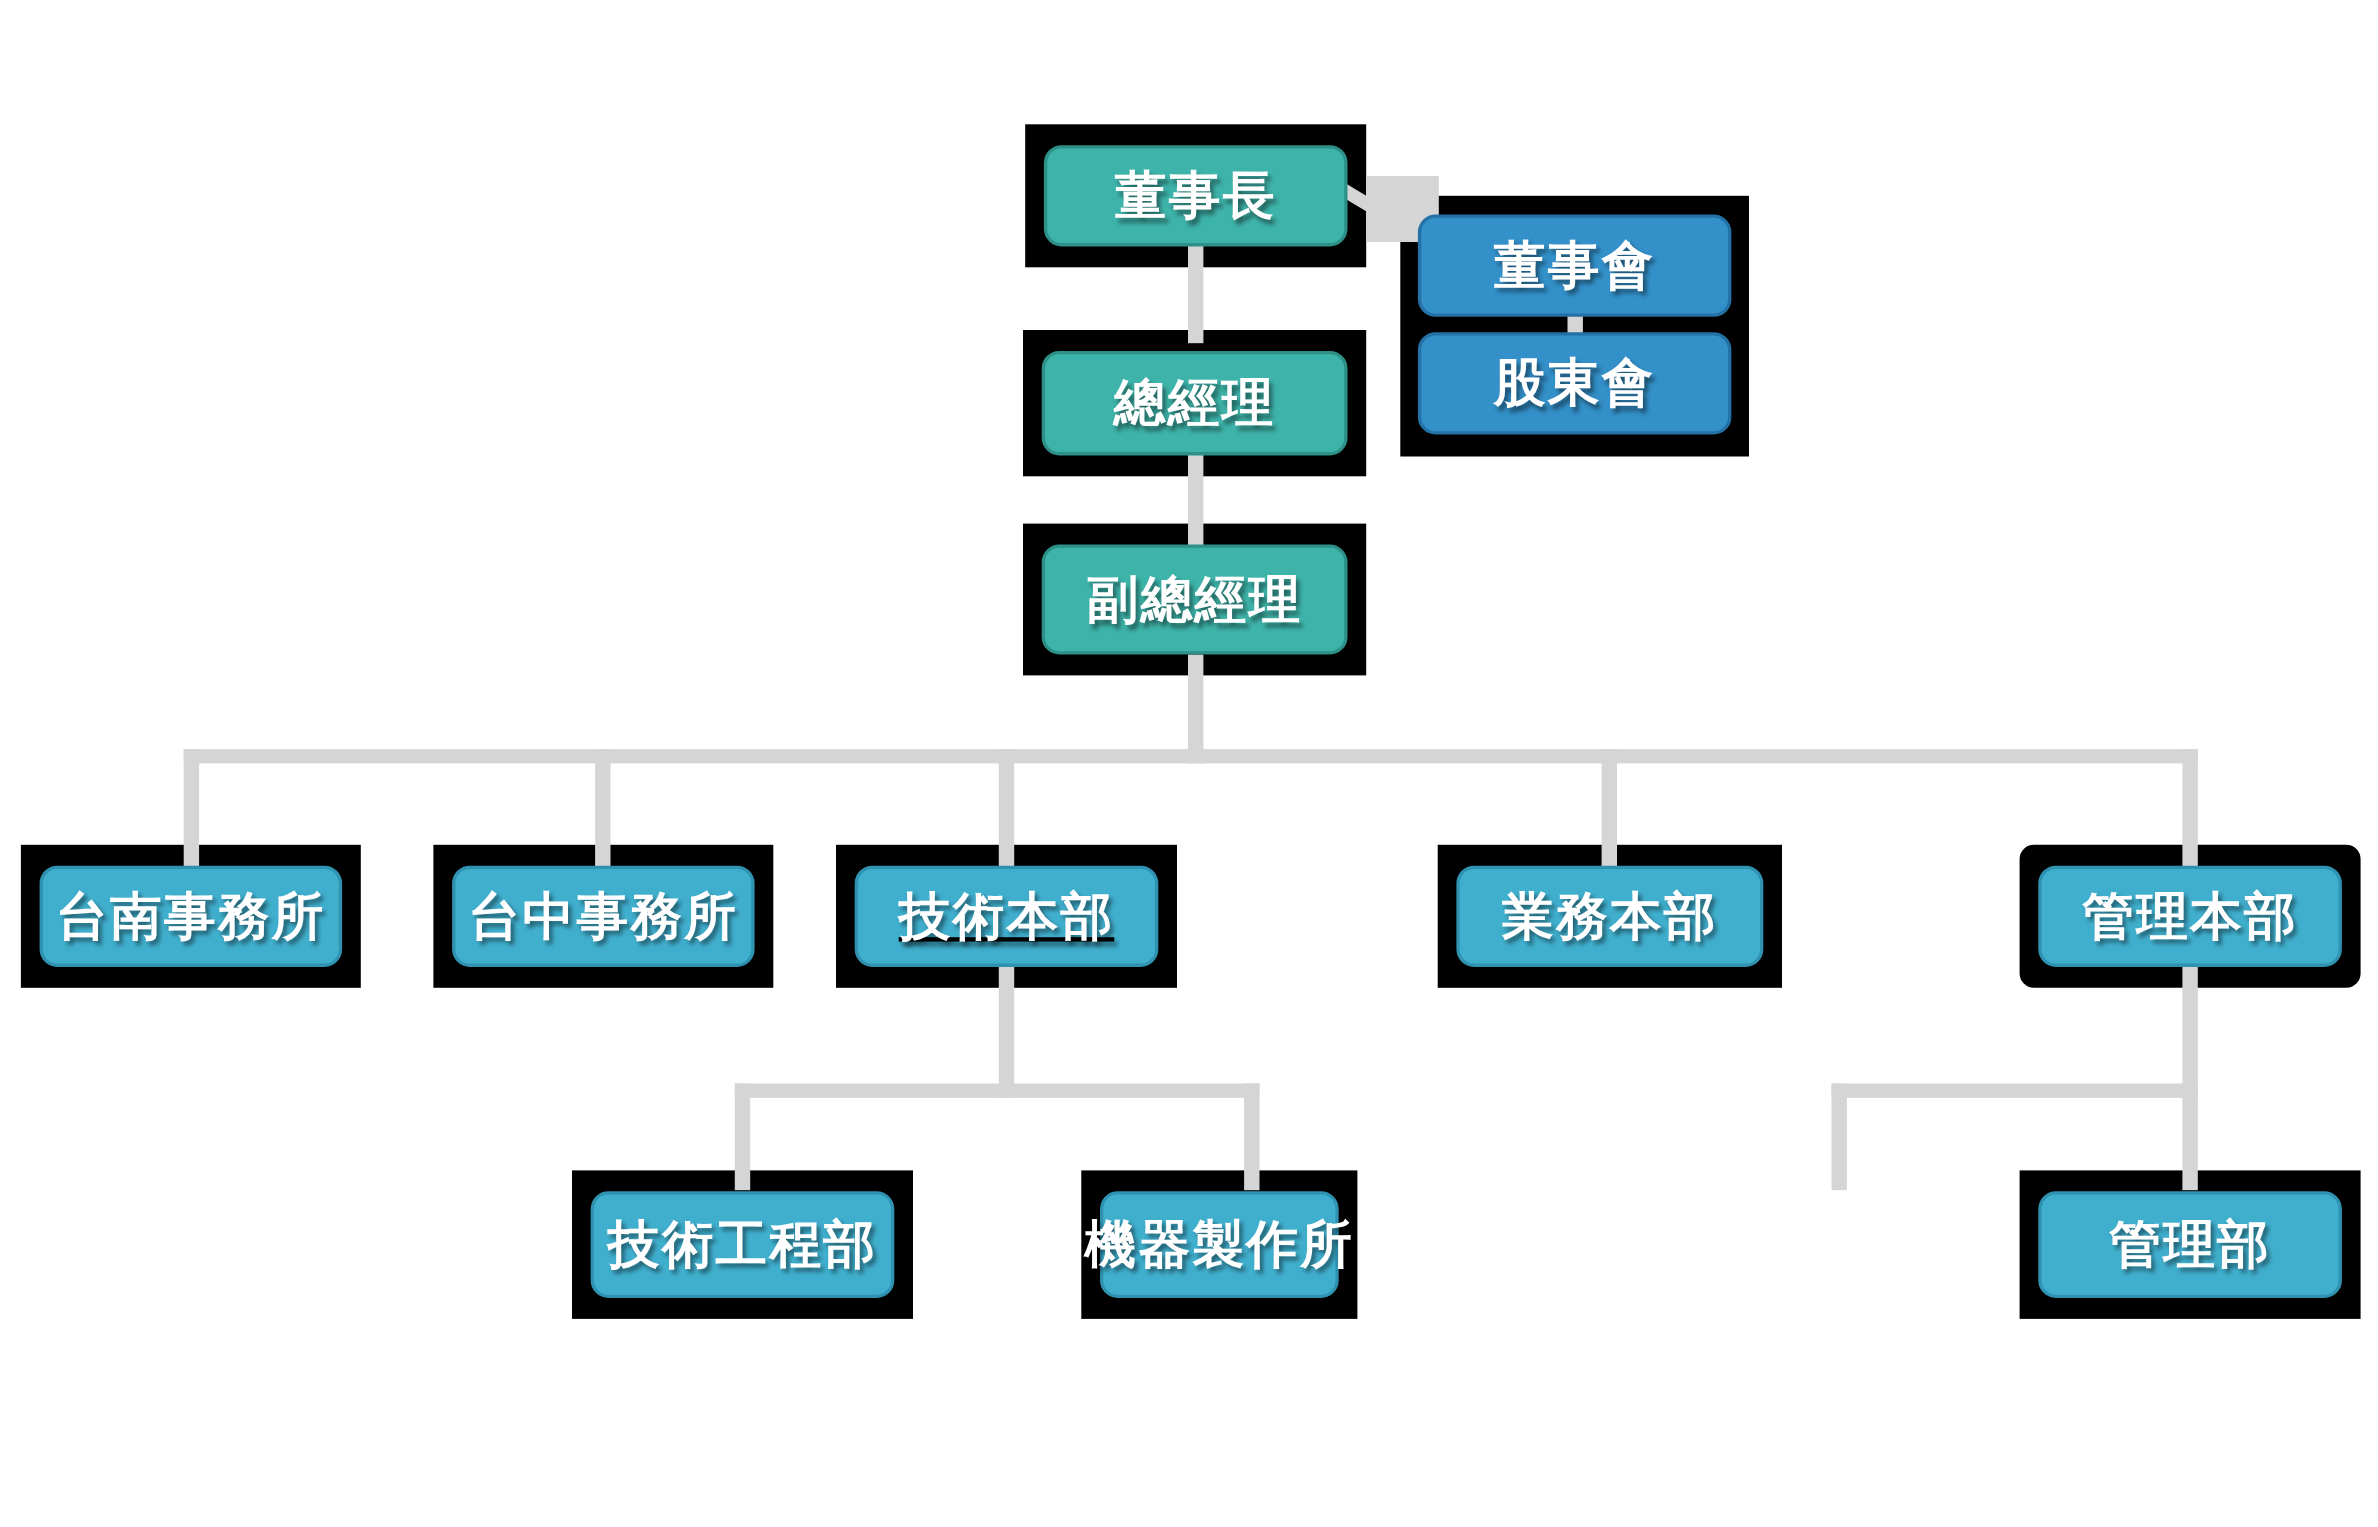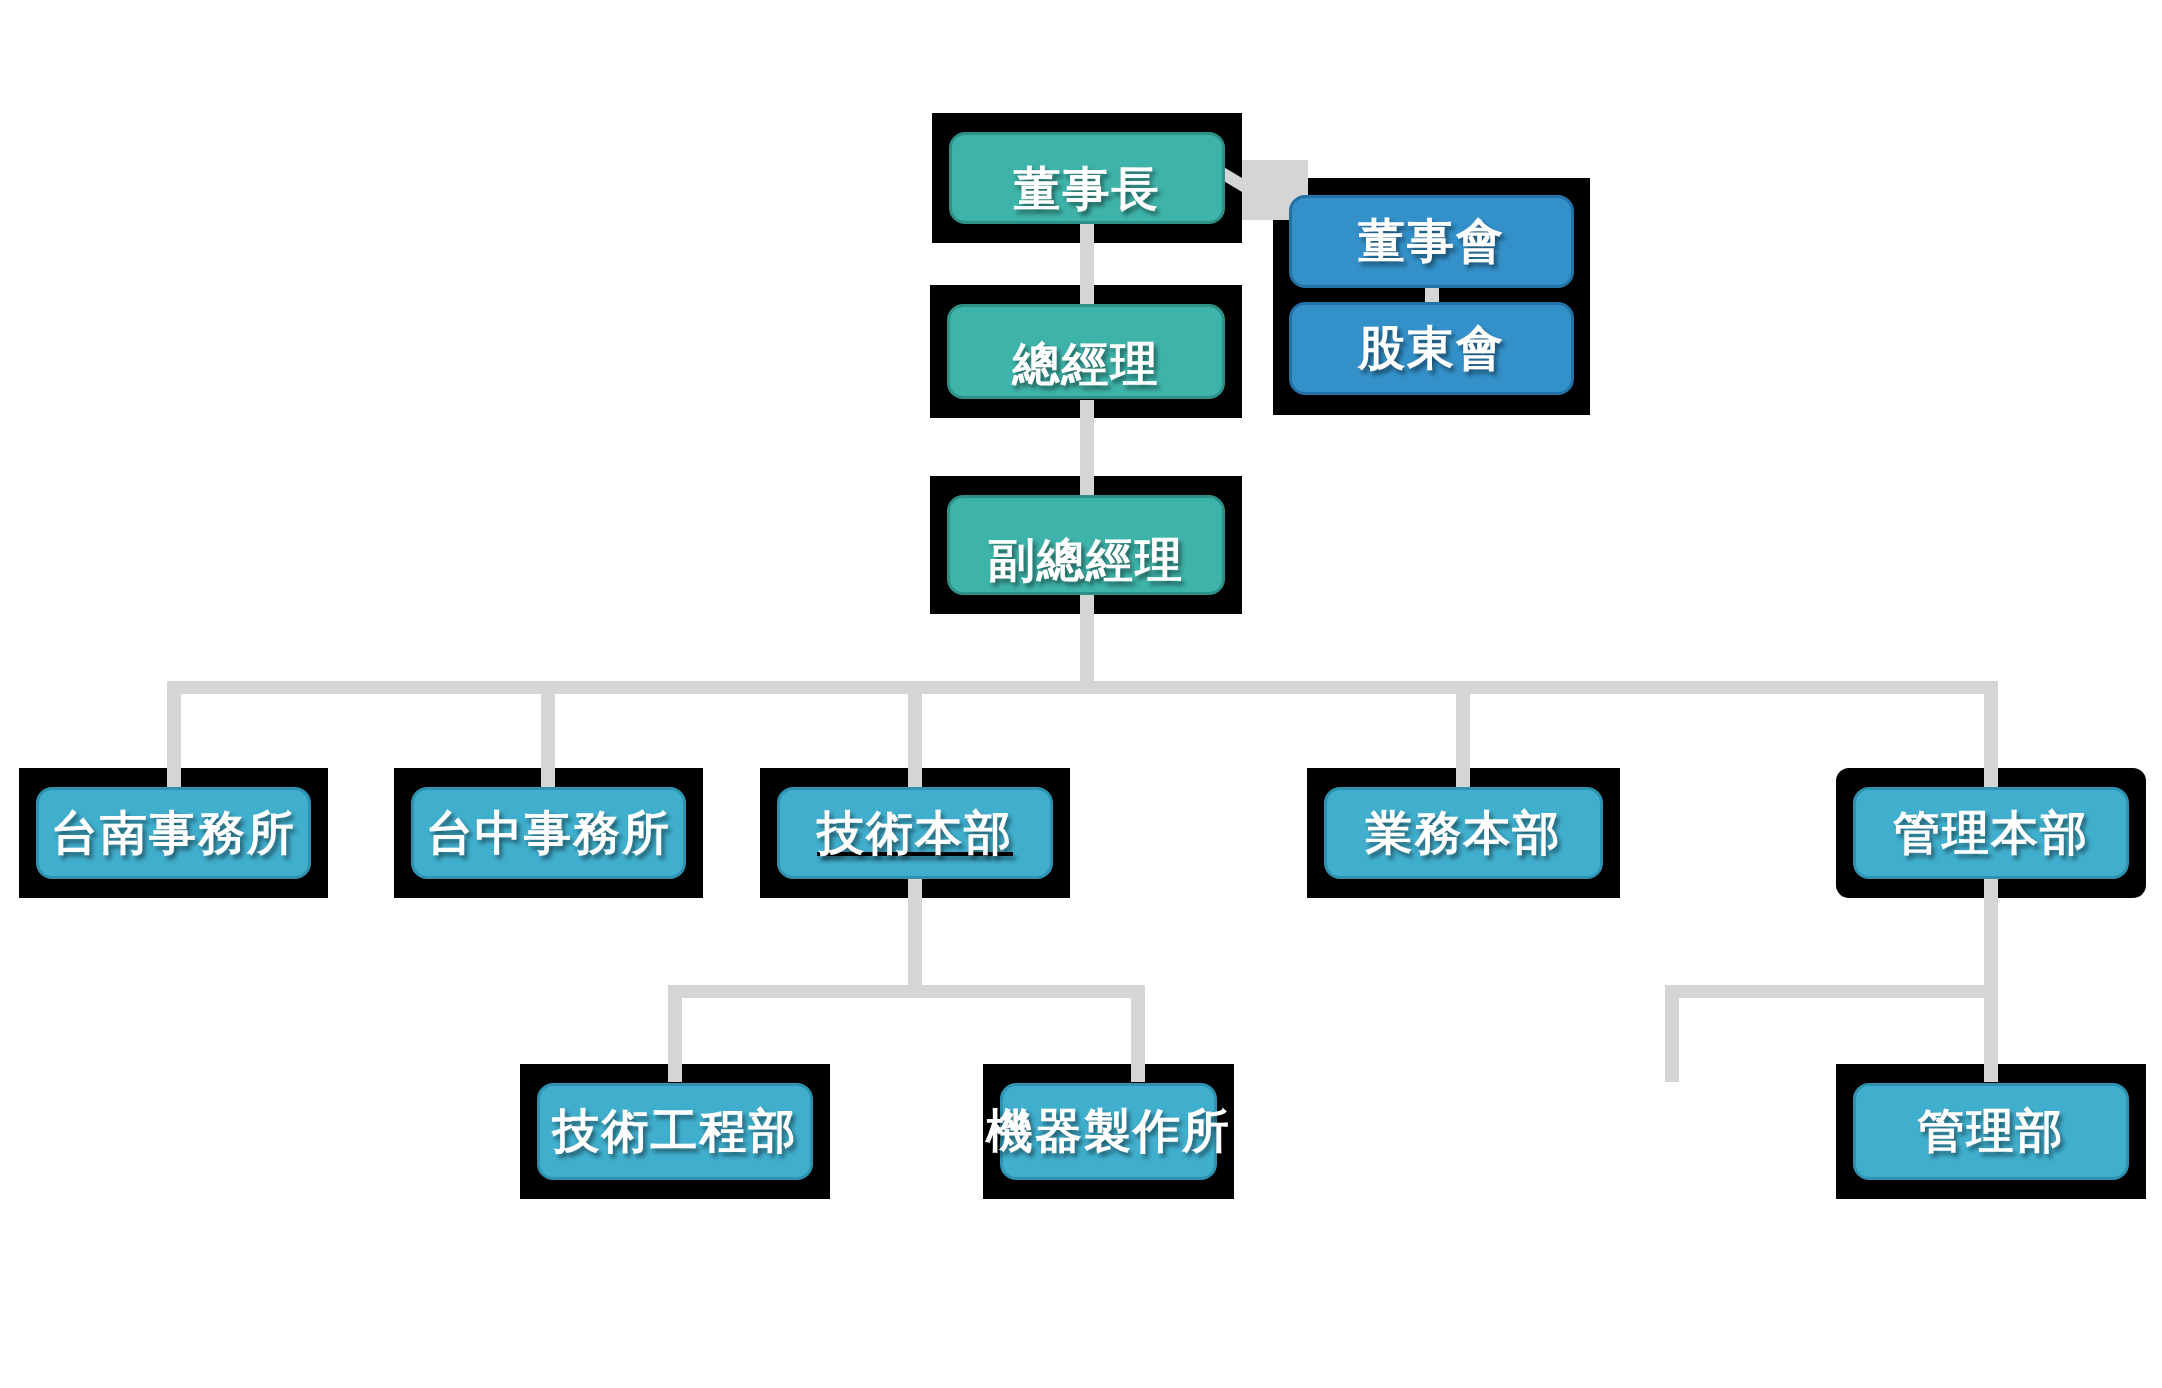--- a/index.html
+++ b/index.html
@@ -26,21 +26,21 @@
     position: relative;
     z-index: 3;
     width: calc(100% - 34px);
     height: calc(100% - 38px);
     border-radius: 16px;
     display: flex;
     align-items: center;
     justify-content: center;
     box-sizing: border-box;
   }
-  .node.teal  { background: var(--teal, #3EB3A9);       border: 3px solid var(--teal-border, #2D9187); align-items: flex-end; }
+  .node.teal  { background: var(--teal, #3EB3A9);       border: 3px solid var(--teal-border, #2D9187); }
   .node.dblue { background: var(--dark-blue, #3390C9);  border: 3px solid var(--dark-blue-border, #2471A6); }
   .node.lblue { background: var(--light-blue, #40AFCE); border: 3px solid var(--light-blue-border, #2E92B0); }
 
   .node .label {
     color: #ffffff;
     font-size: 47px;
     font-weight: bold;
     letter-spacing: 2px;
     white-space: nowrap;
     text-shadow: 3px 4px 4px rgba(0,0,0,0.45);
@@ -123,21 +123,21 @@
   <div class="frame dual" style="left:1273px; top:178px; width:317px; height:237px;">
     <div class="stub"></div>
     <div class="node dblue" style="width:285px;">
       <span class="label">董事會</span>
     </div>
     <div class="node dblue" style="width:285px;">
       <span class="label">股東會</span>
     </div>
   </div>
 
-  <div class="frame" style="left:930px; top:285px; width:312px; height:133px;">
+  <div class="frame" style="left:930px; top:300px; width:312px; height:133px;">
     <div class="node teal">
       <span class="label">總經理</span>
     </div>
   </div>
 
   <div class="frame" style="left:930px; top:476px; width:312px; height:138px;">
     <div class="node teal">
       <span class="label">副總經理</span>
     </div>
   </div>

